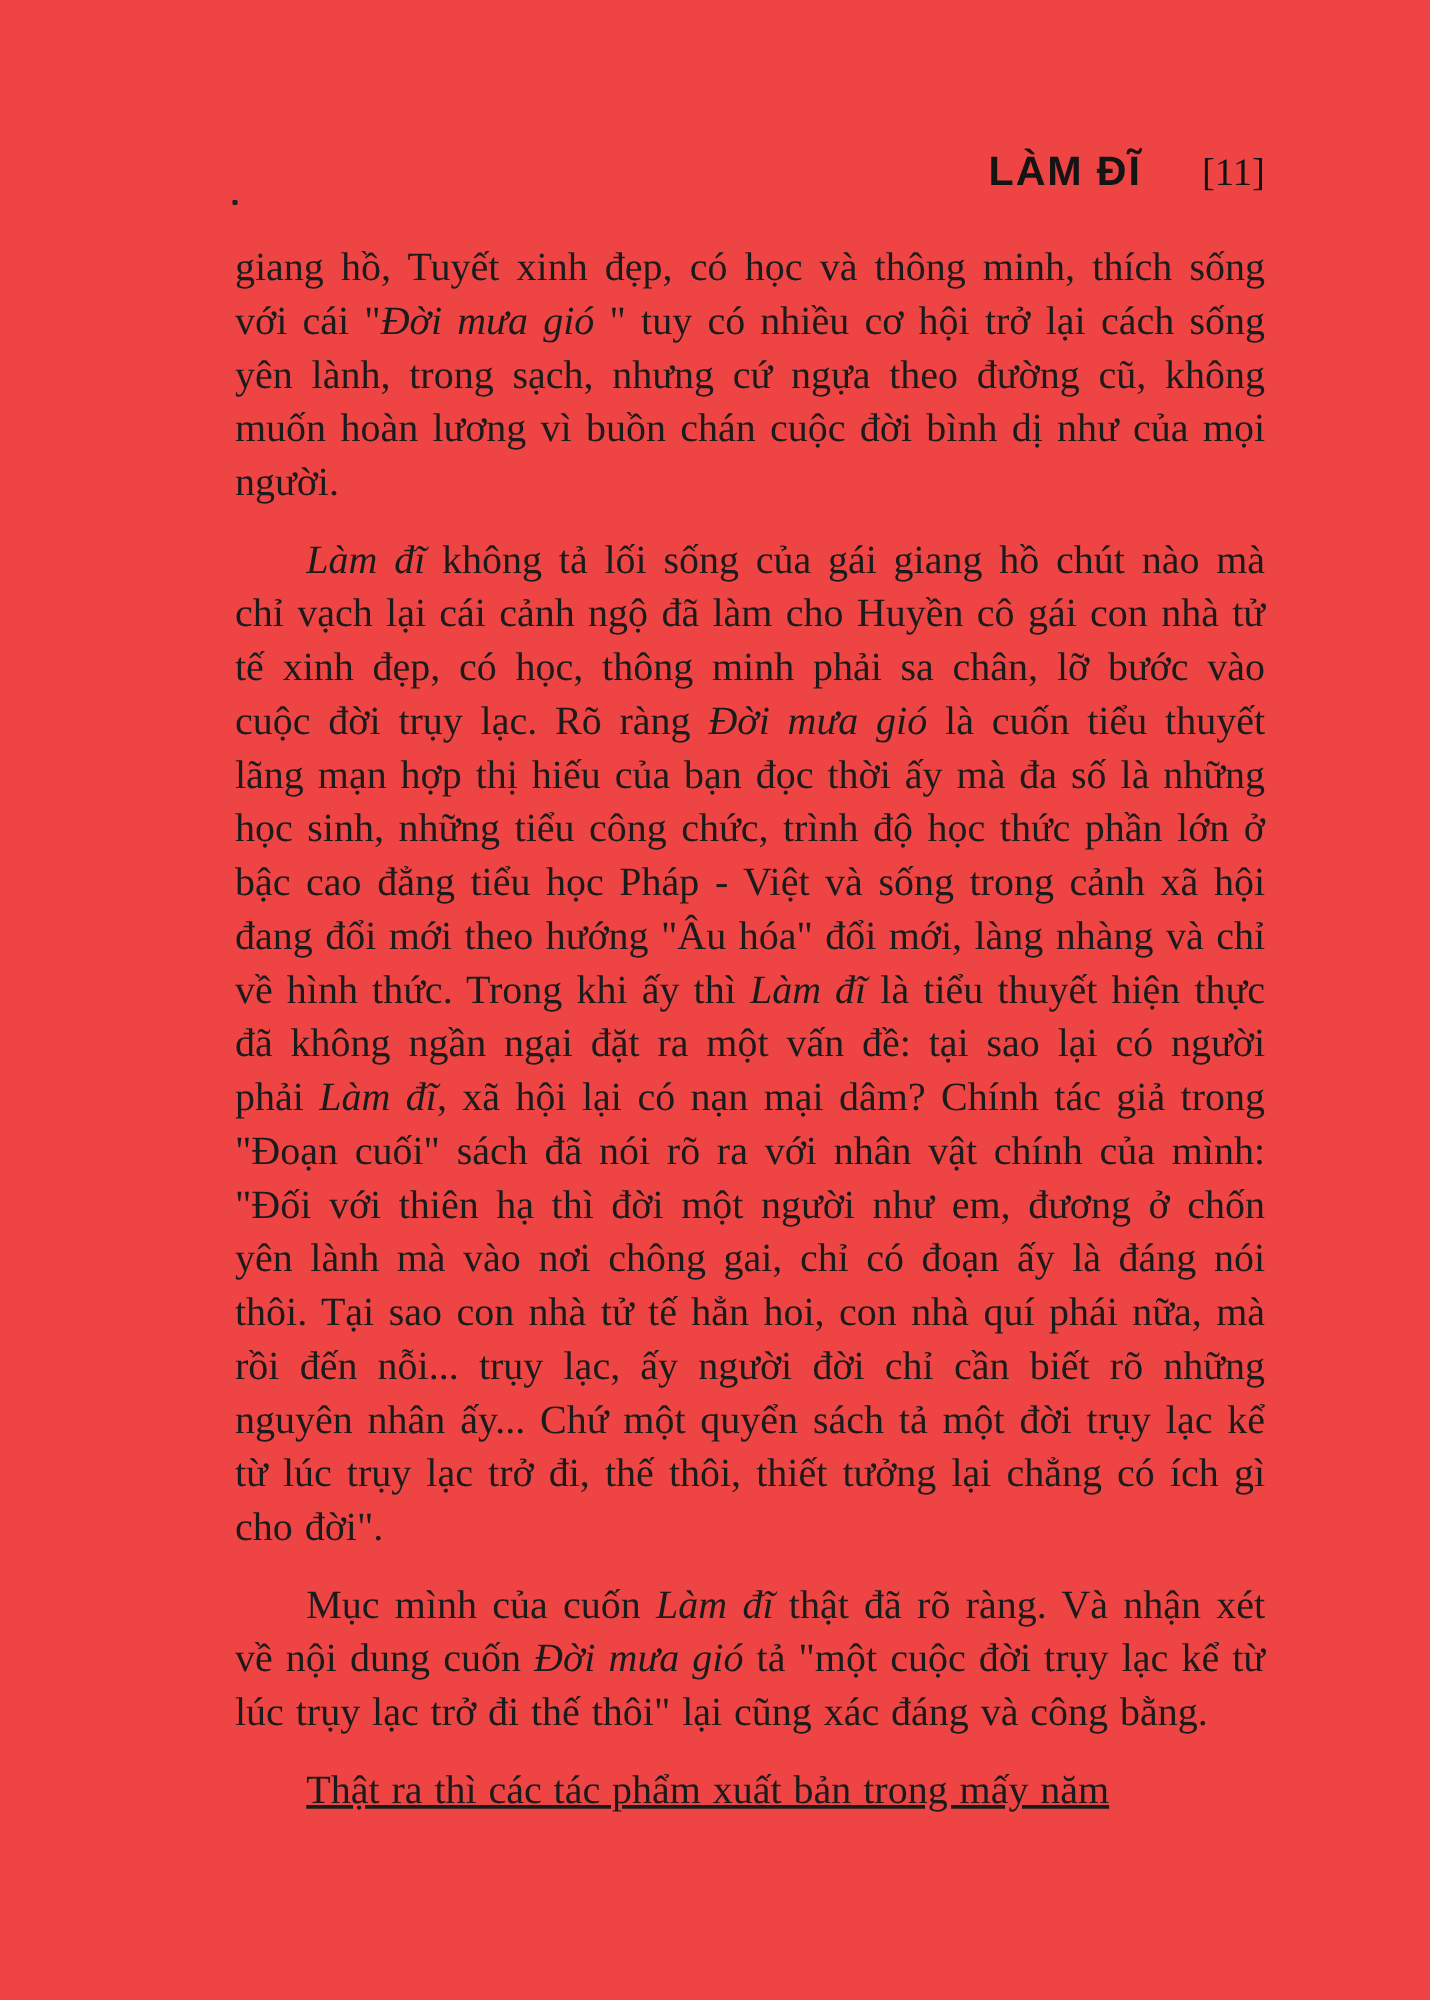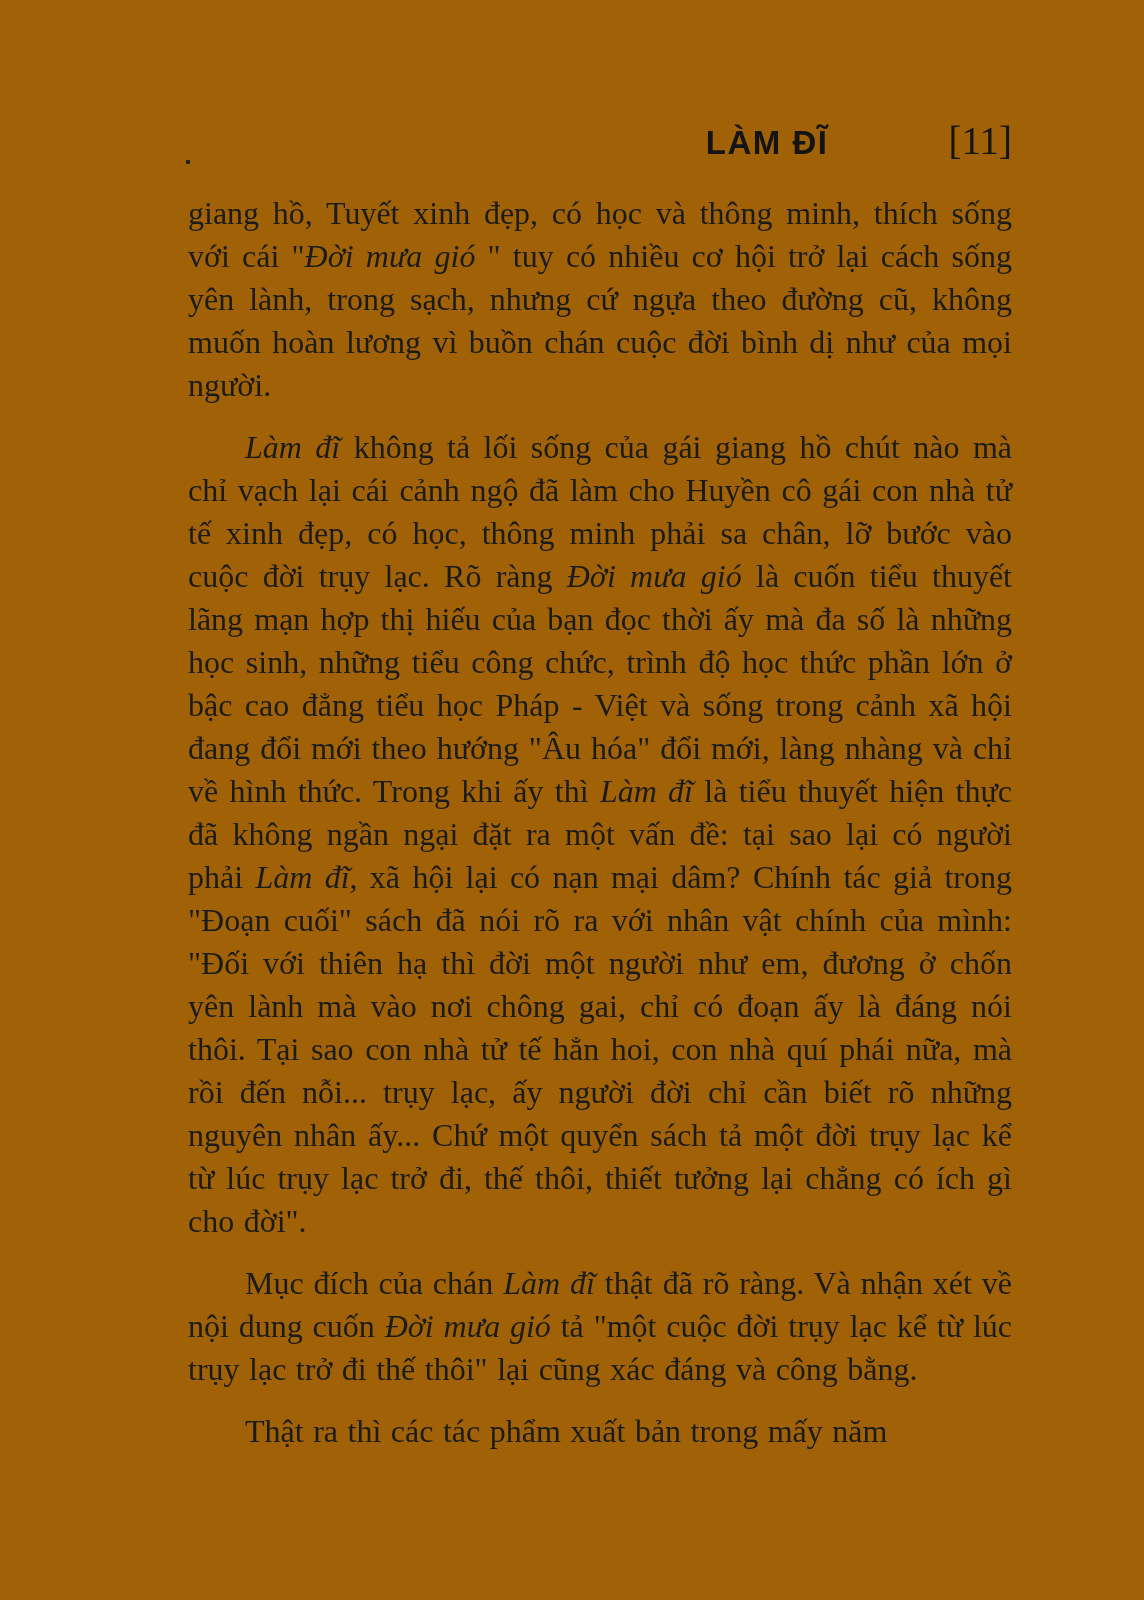--- a/index.html
+++ b/index.html
@@ -4,21 +4,21 @@
 <style>
   html, body {
     margin: 0;
     padding: 0;
     background: #ffffff;
   }
   .page {
     position: relative;
     width: 1144px;
     height: 1600px;
-    background: #a16207;
+    background: #ef4444;
     overflow: hidden;
     font-family: "Liberation Serif", serif;
     color: #1a1a1a;
   }
   .page-header {
     position: absolute;
     top: 118px;
     left: 188px;
     width: 824px;
     display: flex;
@@ -27,22 +27,22 @@
   }
   .header-title {
     font-family: "Liberation Sans", sans-serif;
     font-weight: 700;
     font-size: 33px;
     letter-spacing: 1.5px;
     color: #141414;
   }
   .header-page-number {
     font-family: "Liberation Serif", serif;
-    font-size: 39px;
-    margin-left: 120px;
+    font-size: 31px;
+    margin-left: 48px;
     color: #141414;
   }
   .stray-dot {
     position: absolute;
     left: 186px;
     top: 160px;
     width: 4px;
     height: 4px;
     background: #222222;
     border-radius: 1px;
@@ -59,34 +59,35 @@
     word-spacing: 1.5px;
   }
   .para {
     margin: 0 0 19px 0;
   }
   .para.indent {
     text-indent: 57px;
   }
   .para:last-child {
     margin-bottom: 0;
+    text-decoration: underline;
   }
   .para em {
   }
 </style>
 </head>
 <body>
 
 <div class="page">
   <header class="page-header">
     <span class="header-title">LÀM ĐĨ</span>
     <span class="header-page-number">[11]</span>
   </header>
 
   <span class="stray-dot"></span>
 
   <main class="text-block">
       <p class="para"><span>giang hồ, Tuyết xinh đẹp, có học và thông minh, thích sống với cái "</span><em>Đời mưa gió</em><span> " tuy có nhiều cơ hội trở lại cách sống yên lành, trong sạch, nhưng cứ ngựa theo đường cũ, không muốn hoàn lương vì buồn chán cuộc đời bình dị như của mọi người.</span></p>
       <p class="para indent"><em>Làm đĩ</em><span> không tả lối sống của gái giang hồ chút nào mà chỉ vạch lại cái cảnh ngộ đã làm cho Huyền cô gái con nhà tử tế xinh đẹp, có học, thông minh phải sa chân, lỡ bước vào cuộc đời trụy lạc. Rõ ràng </span><em>Đời mưa gió</em><span> là cuốn tiểu thuyết lãng mạn hợp thị hiếu của bạn đọc thời ấy mà đa số là những học sinh, những tiểu công chức, trình độ học thức phần lớn ở bậc cao đẳng tiểu học Pháp - Việt và sống trong cảnh xã hội đang đổi mới theo hướng "Âu hóa" đổi mới, làng nhàng và chỉ về hình thức. Trong khi ấy thì </span><em>Làm đĩ</em><span> là tiểu thuyết hiện thực đã không ngần ngại đặt ra một vấn đề: tại sao lại có người phải </span><em>Làm đĩ</em><span>, xã hội lại có nạn mại dâm? Chính tác giả trong "Đoạn cuối" sách đã nói rõ ra với nhân vật chính của mình: "Đối với thiên hạ thì đời một người như em, đương ở chốn yên lành mà vào nơi chông gai, chỉ có đoạn ấy là đáng nói thôi. Tại sao con nhà tử tế hẳn hoi, con nhà quí phái nữa, mà rồi đến nỗi... trụy lạc, ấy người đời chỉ cần biết rõ những nguyên nhân ấy... Chứ một quyển sách tả một đời trụy lạc kể từ lúc trụy lạc trở đi, thế thôi, thiết tưởng lại chẳng có ích gì cho đời".</span></p>
-      <p class="para indent"><span>Mục đích của chán </span><em>Làm đĩ</em><span> thật đã rõ ràng. Và nhận xét về nội dung cuốn </span><em>Đời mưa gió</em><span> tả "một cuộc đời trụy lạc kể từ lúc trụy lạc trở đi thế thôi" lại cũng xác đáng và công bằng.</span></p>
+      <p class="para indent"><span>Mục mình của cuốn </span><em>Làm đĩ</em><span> thật đã rõ ràng. Và nhận xét về nội dung cuốn </span><em>Đời mưa gió</em><span> tả "một cuộc đời trụy lạc kể từ lúc trụy lạc trở đi thế thôi" lại cũng xác đáng và công bằng.</span></p>
       <p class="para indent"><span>Thật ra thì các tác phẩm xuất bản trong mấy năm</span></p>
     </main>
 </div>
 
 </body></html>

